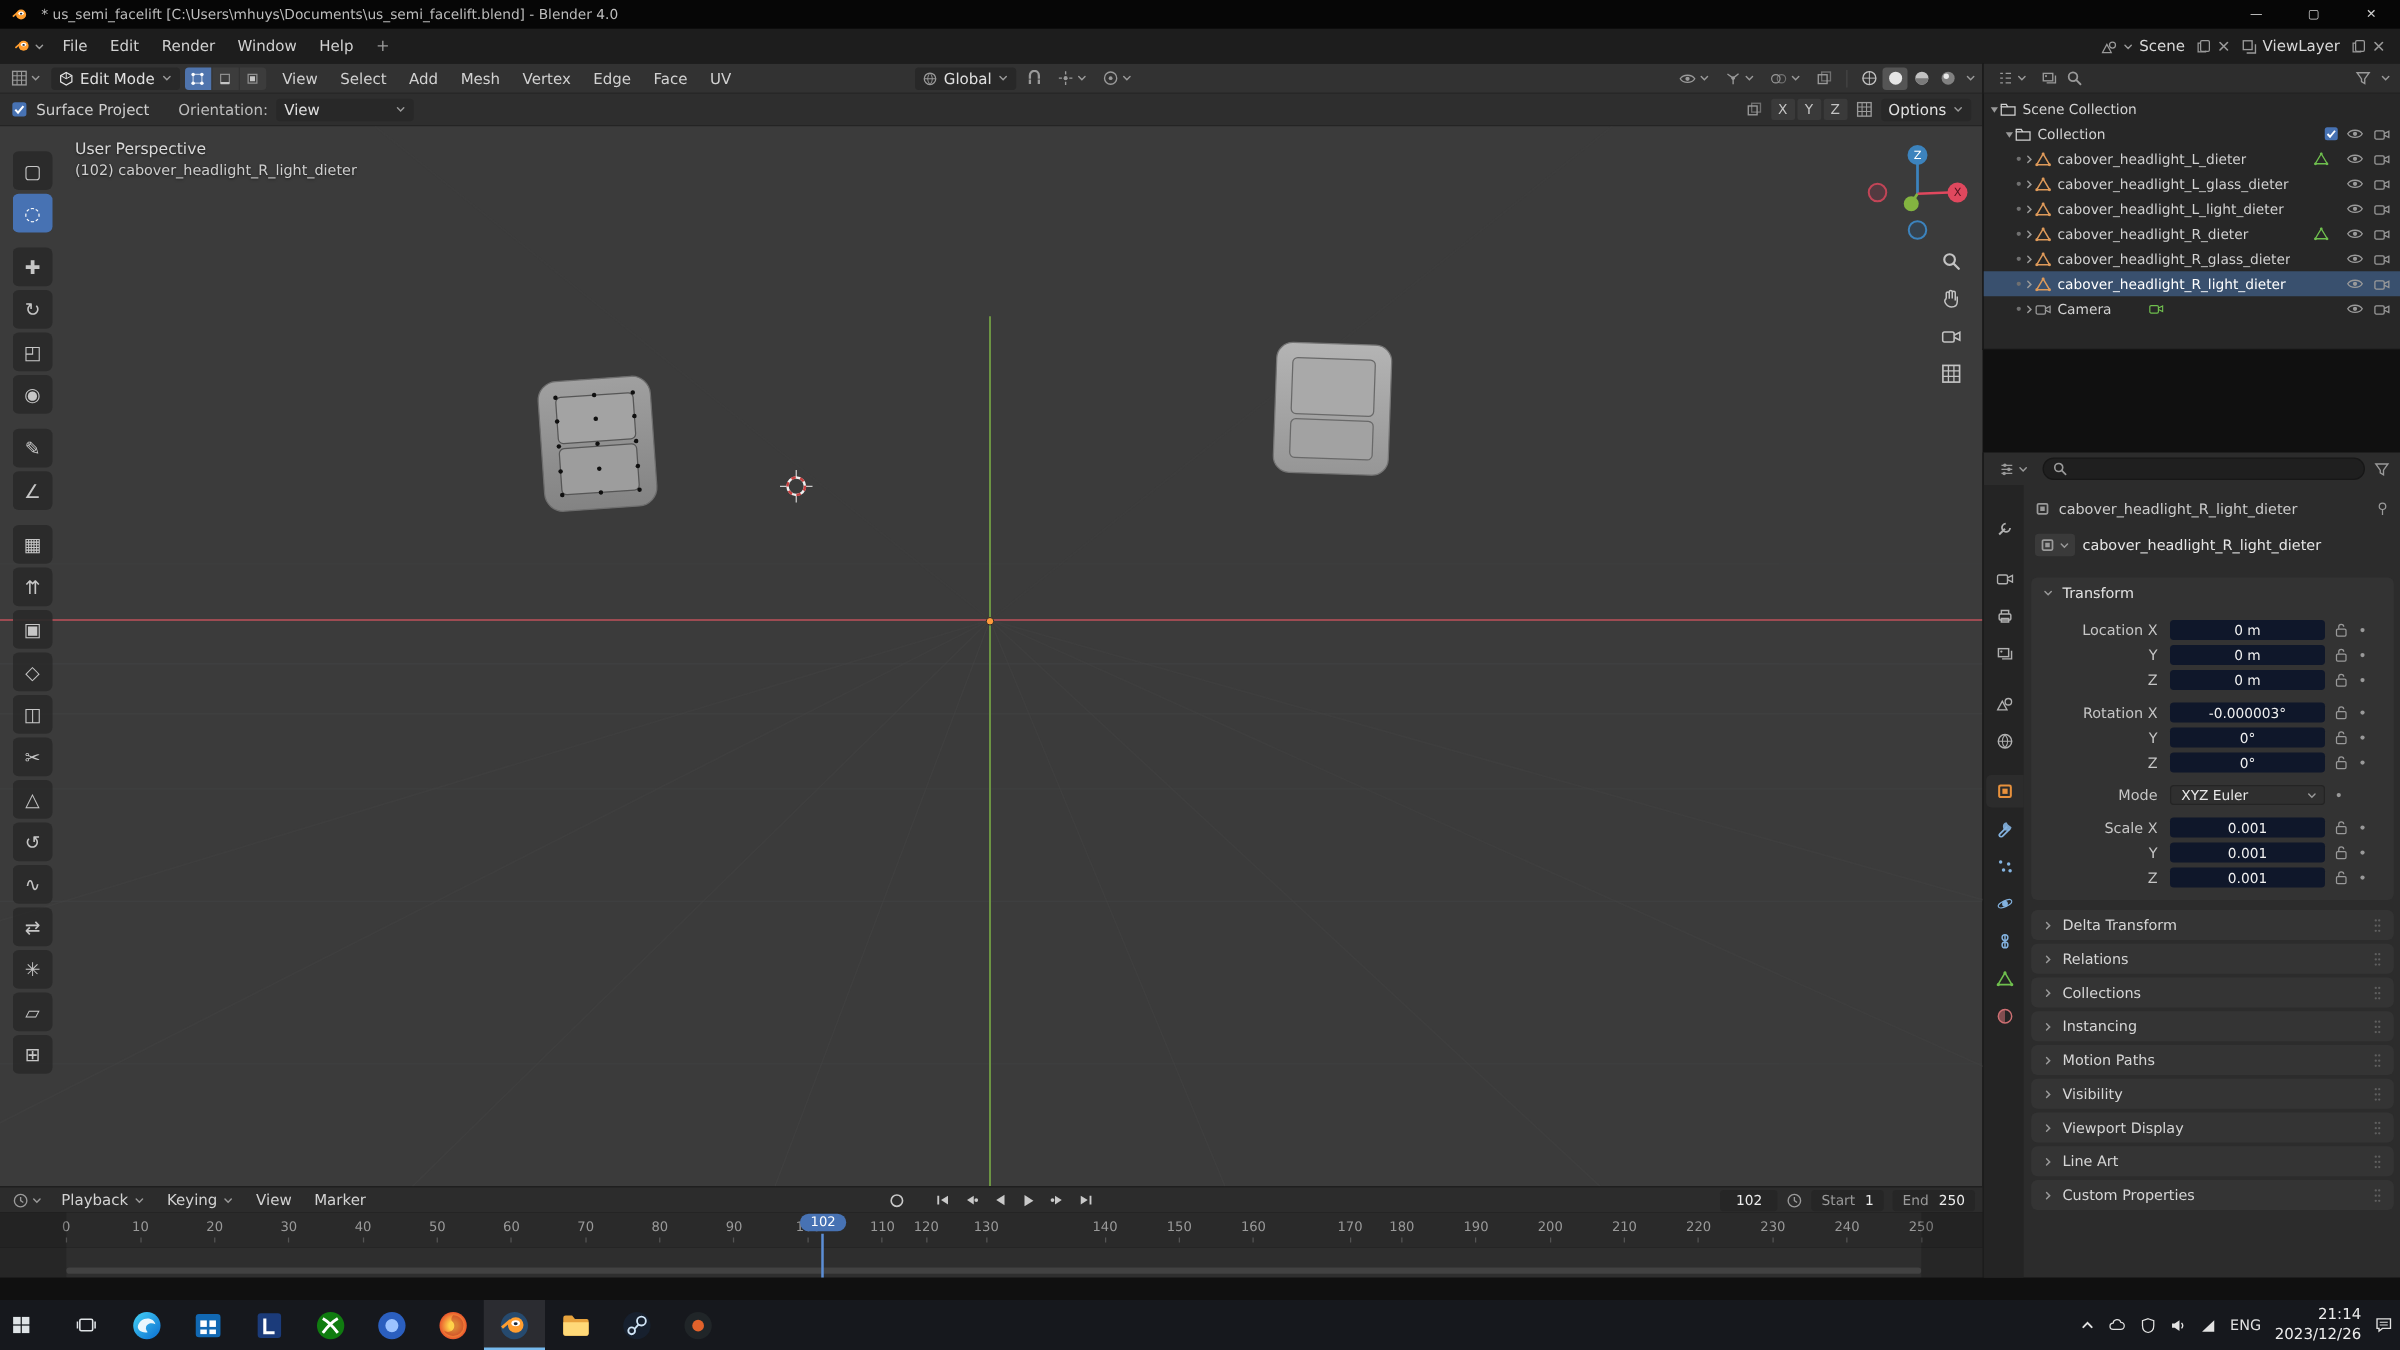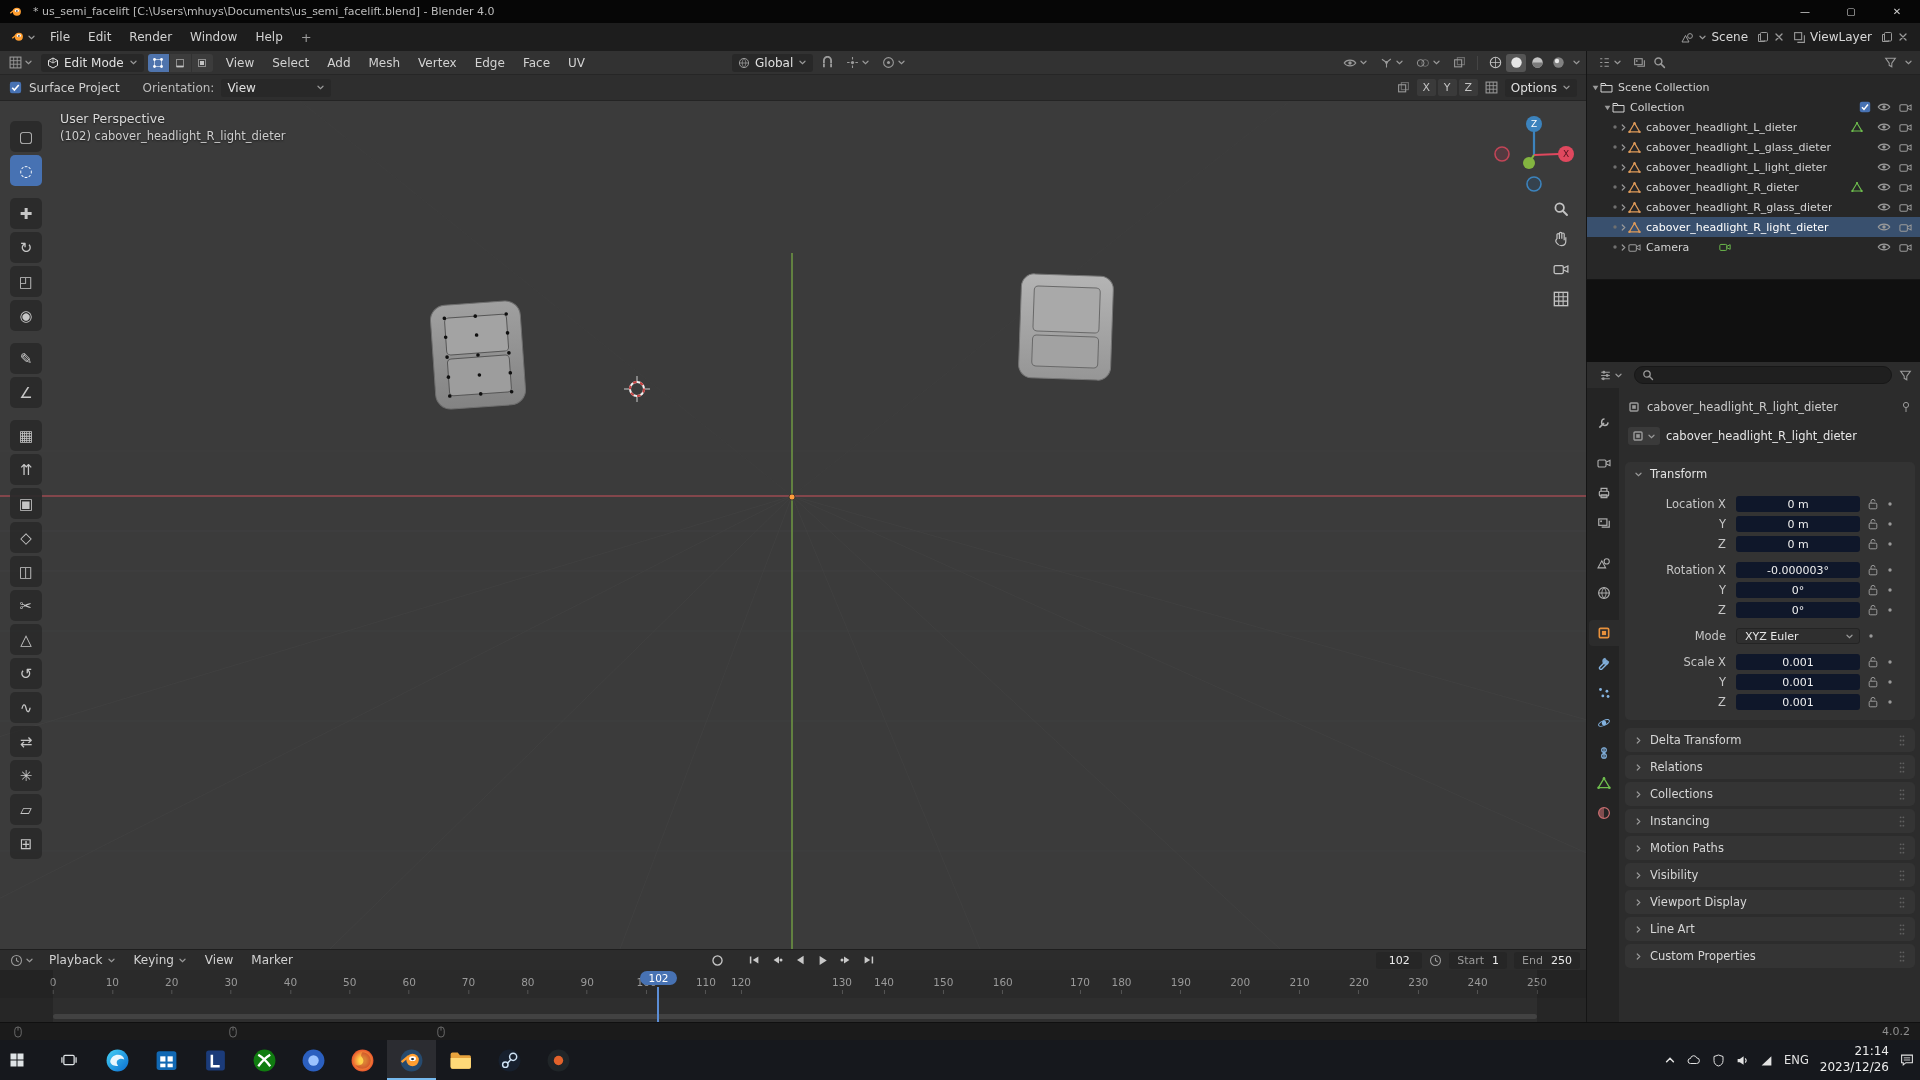--- a/index.html
+++ b/index.html
@@ -856,21 +856,21 @@
         <span class="tl-line"></span>
       </div>
       <div class="tick" style="left: 705.96px;">
         <span>110</span>
         <span class="tl-line"></span>
       </div>
       <div class="tick" style="left: 741px;">
         <span>120</span>
         <span class="tl-line"></span>
       </div>
-      <div class="tick" style="left: 842px;">
+      <div class="tick" style="left: 789px;">
         <span>130</span>
         <span class="tl-line"></span>
       </div>
       <div class="tick" style="left: 884.04px;">
         <span>140</span>
         <span class="tl-line"></span>
       </div>
       <div class="tick" style="left: 943.4px;">
         <span>150</span>
         <span class="tl-line"></span>
@@ -916,41 +916,20 @@
         <span class="tl-line"></span>
       </div>
     </div>
   <div class="tl-tracks"></div>
   <div class="tl-dim" style="left:0;width:53px"></div>
   <div class="tl-dim" style="left:1537px;width:49px"></div>
   <div class="tl-scroll"></div>
   <div id="playhead" class="playhead" style="left: 657.472px;"></div>
   <div id="frame-marker" class="frame-marker" style="left: 658.472px;">102</div>
 
-  <div class="statusbar">
-    <span class="icon i12 dim2 abs" style="left:12px;top:3px">
-        <svg viewBox="0 0 9 13">
-          <rect x="1" y="1" width="7" height="11" rx="3.5" fill="none" stroke="currentColor"></rect>
-          <path d="M4.5 1v4" stroke="currentColor"></path>
-        </svg>
-      </span>
-    <span class="icon i12 dim2 abs" style="left:227px;top:3px">
-        <svg viewBox="0 0 9 13">
-          <rect x="1" y="1" width="7" height="11" rx="3.5" fill="none" stroke="currentColor"></rect>
-          <path d="M4.5 1v4" stroke="currentColor"></path>
-        </svg>
-      </span>
-    <span class="icon i12 dim2 abs" style="left:435px;top:3px">
-        <svg viewBox="0 0 9 13">
-          <rect x="1" y="1" width="7" height="11" rx="3.5" fill="none" stroke="currentColor"></rect>
-          <path d="M4.5 1v4" stroke="currentColor"></path>
-        </svg>
-      </span>
-    <span class="sb-version">4.0.2</span>
-  </div>
 
   <div class="outliner">
     <div class="out-header">
       <div class="hdr-chip">
         <span class="icon i13 dim">
             <svg viewBox="0 0 12 12">
               <path d="M2 2.5h2M2 6h2M2 9.5h2M6 2.5h4M6 6h4M6 9.5h4" stroke="currentColor"></path>
             </svg>
           </span>
         <span class="icon i9 dim">

